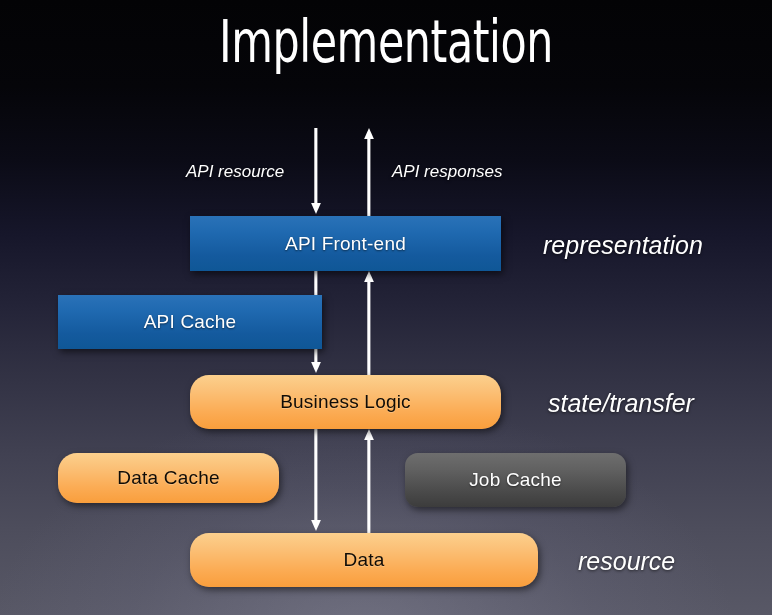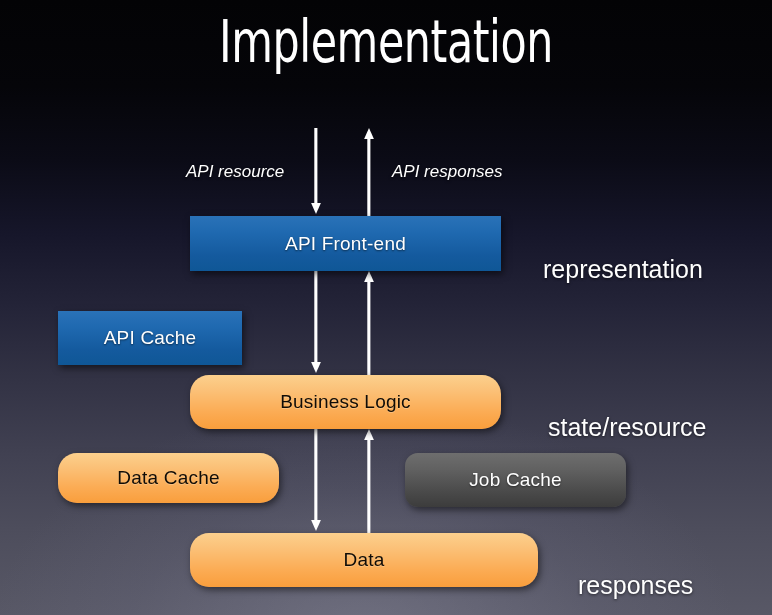--- a/index.html
+++ b/index.html
@@ -76,25 +76,25 @@
     color: #ffffff;
     border-radius: 13px;
     box-shadow: 2px 3px 7px rgba(0,0,0,0.5);
     text-shadow: 0 1px 2px rgba(0,0,0,0.5);
   }
 
   
   .phase-label {
     position: absolute;
     color: #ffffff;
+    font-style: italic;
     font-size: 25px;
     white-space: nowrap;
     z-index: 3;
     text-shadow: 0 1px 3px rgba(0,0,0,0.6);
-    margin-top: 24px;
   }
 
   
   .edge-label {
     position: absolute;
     color: #ffffff;
     font-style: italic;
     font-size: 17px;
     white-space: nowrap;
     z-index: 3;
@@ -150,21 +150,21 @@
         <svg width="18" height="104" viewBox="0 0 18 104">
           <rect x="7.3" y="10" width="3.1" height="94" fill="#ffffff"></rect>
           <polygon points="9,0 4.1,11 13.9,11" fill="#ffffff"></polygon>
         </svg>
       </div>
     </div>
   <div id="boxes-layer">
       <div class="box blue" style="left: 190px; top: 216px; width: 311px; height: 55px;">
         <span>API Front-end</span>
       </div>
-      <div class="box blue" style="left: 58px; top: 295px; width: 184px; height: 54px; margin-top: 16px;">
+      <div class="box blue" style="left: 58px; top: 295px; width: 264px; height: 54px;">
         <span>API Cache</span>
       </div>
       <div class="box orange" style="left: 190px; top: 375px; width: 311px; height: 54px;">
         <span>Business Logic</span>
       </div>
       <div class="box orange" style="left: 58px; top: 453px; width: 221px; height: 50px;">
         <span>Data Cache</span>
       </div>
       <div class="box gray" style="left: 405px; top: 453px; width: 221px; height: 54px;">
         <span>Job Cache</span>
@@ -172,17 +172,17 @@
       <div class="box orange" style="left: 190px; top: 533px; width: 348px; height: 54px;">
         <span>Data</span>
       </div>
     </div>
   <div id="edge-labels-layer">
       <div class="edge-label" style="left: 186px; top: 162px;">API resource</div>
       <div class="edge-label" style="left: 392px; top: 162px;">API responses</div>
     </div>
   <div id="phase-labels-layer">
       <div class="phase-label" style="left: 543px; top: 231px;">representation</div>
-      <div class="phase-label" style="left: 548px; top: 389px;">state/resource</div>
-      <div class="phase-label" style="left: 578px; top: 547px;">responses</div>
+      <div class="phase-label" style="left: 548px; top: 389px;">state/transfer</div>
+      <div class="phase-label" style="left: 578px; top: 547px;">resource</div>
     </div>
 
 </div>
 
 </body></html>

